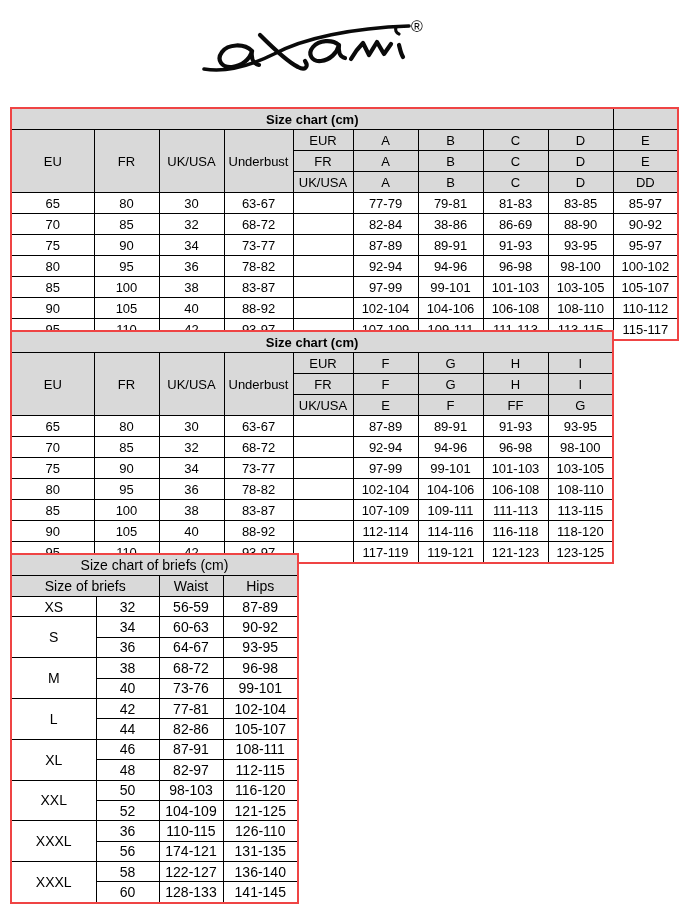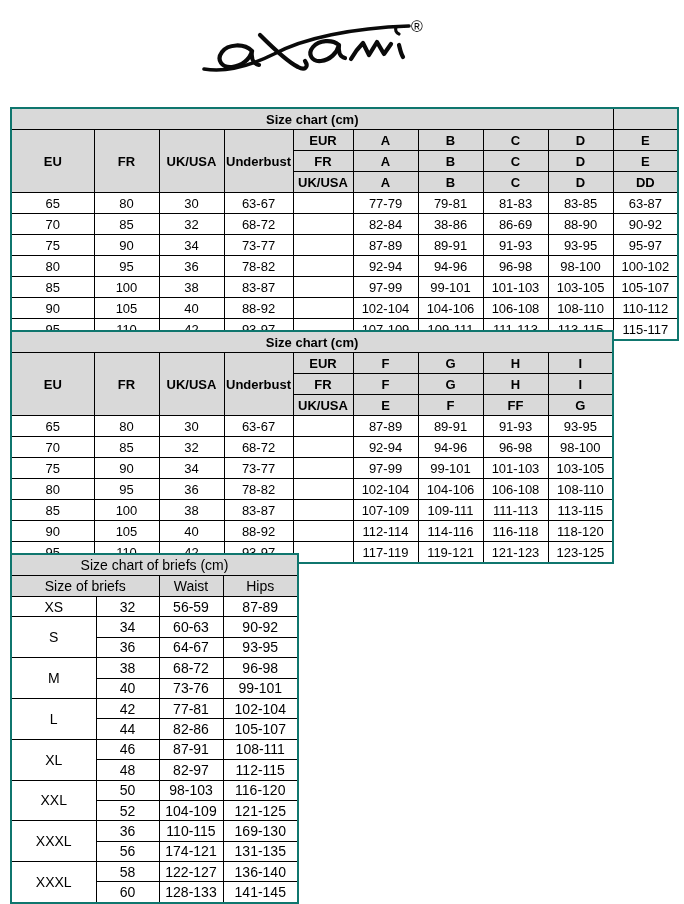--- a/index.html
+++ b/index.html
@@ -11,32 +11,32 @@
     color:#000;
   }
   .logo-wrap { position:absolute; left:200px; top:16px; width:235px; height:64px; }
   .sr { position:absolute; width:1px; height:1px; overflow:hidden; clip:rect(0 0 0 0); }
 
   table {
     position:absolute;
     border-collapse:collapse;
     table-layout:fixed;
     background:#fff;
-    border:2px solid #0f766e;
+    border:2px solid #ef4444;
   }
   td {
     border:1px solid #000;
     text-align:center;
     vertical-align:middle;
     padding:0;
     overflow:hidden;
     white-space:nowrap;
   }
   .bra td  { font-size:13px; height:20px; }
-  .hdr     { background:#d9d9d9; font-weight:bold; }
+  .hdr     { background:#d9d9d9; font-weight:normal; }
   .titlec  { background:#d9d9d9; font-weight:bold; font-size:13.5px; }
   #table1 { left:10px; top:107px; width:667px; }
   #table2 { left:10px; top:330px; width:602px; }
   #table3 { left:10px; top:553px; width:287px; }
   .briefs td { font-size:14px; height:19.4px;margin-left:20px; }
   .briefs .grey { background:#d9d9d9; font-weight:normal; }
   .briefs .h20 { height:20px; }
 </style>
 </head>
 <body>
@@ -104,21 +104,21 @@
       <tr>
         <td>65</td>
         <td>80</td>
         <td>30</td>
         <td>63-67</td>
         <td></td>
         <td>77-79</td>
         <td>79-81</td>
         <td>81-83</td>
         <td>83-85</td>
-        <td>63-87</td>
+        <td>85-97</td>
       </tr>
       <tr>
         <td>70</td>
         <td>85</td>
         <td>32</td>
         <td>68-72</td>
         <td></td>
         <td>82-84</td>
         <td>38-86</td>
         <td>86-69</td>
@@ -383,21 +383,21 @@
       </tr>
       <tr>
         <td>52</td>
         <td>104-109</td>
         <td>121-125</td>
       </tr>
       <tr>
         <td rowspan="2">XXXL</td>
         <td>36</td>
         <td>110-115</td>
-        <td>169-130</td>
+        <td>126-110</td>
       </tr>
       <tr>
         <td>56</td>
         <td>174-121</td>
         <td>131-135</td>
       </tr>
       <tr>
         <td rowspan="2">XXXL</td>
         <td>58</td>
         <td>122-127</td>

